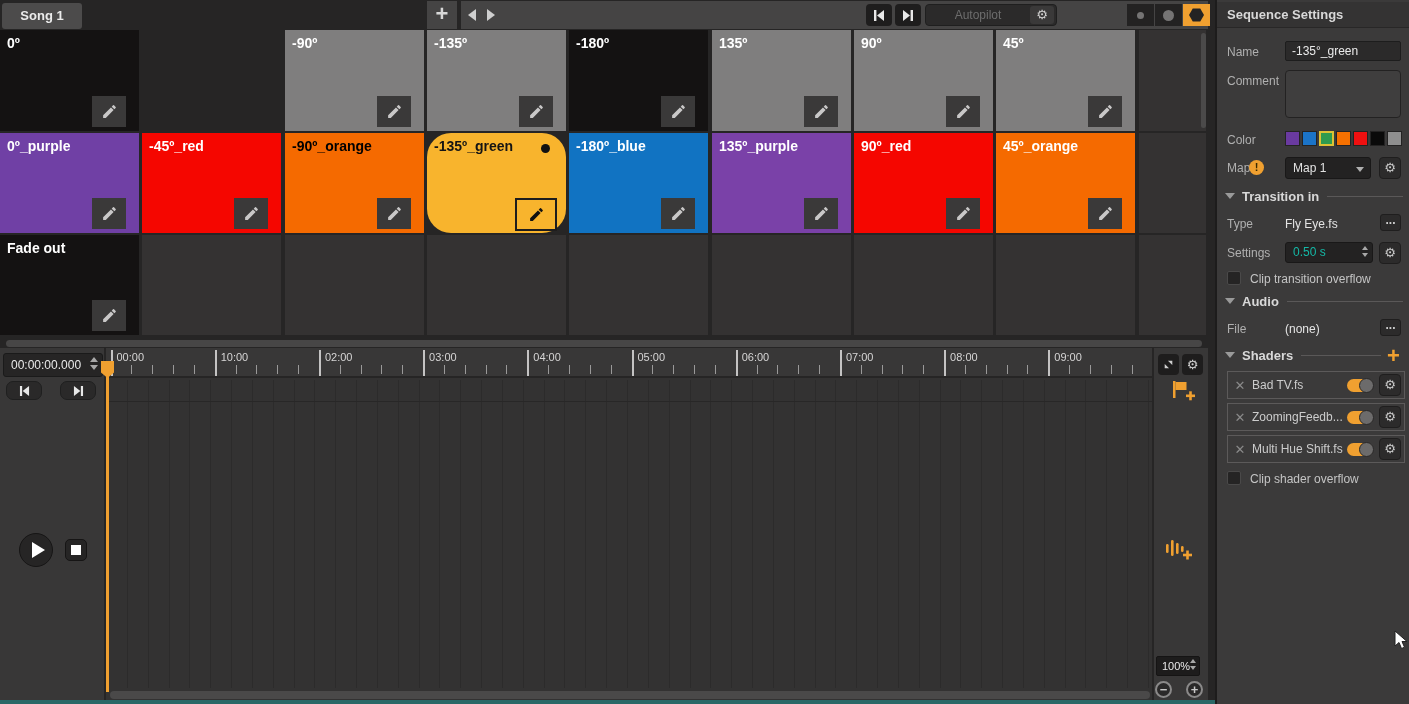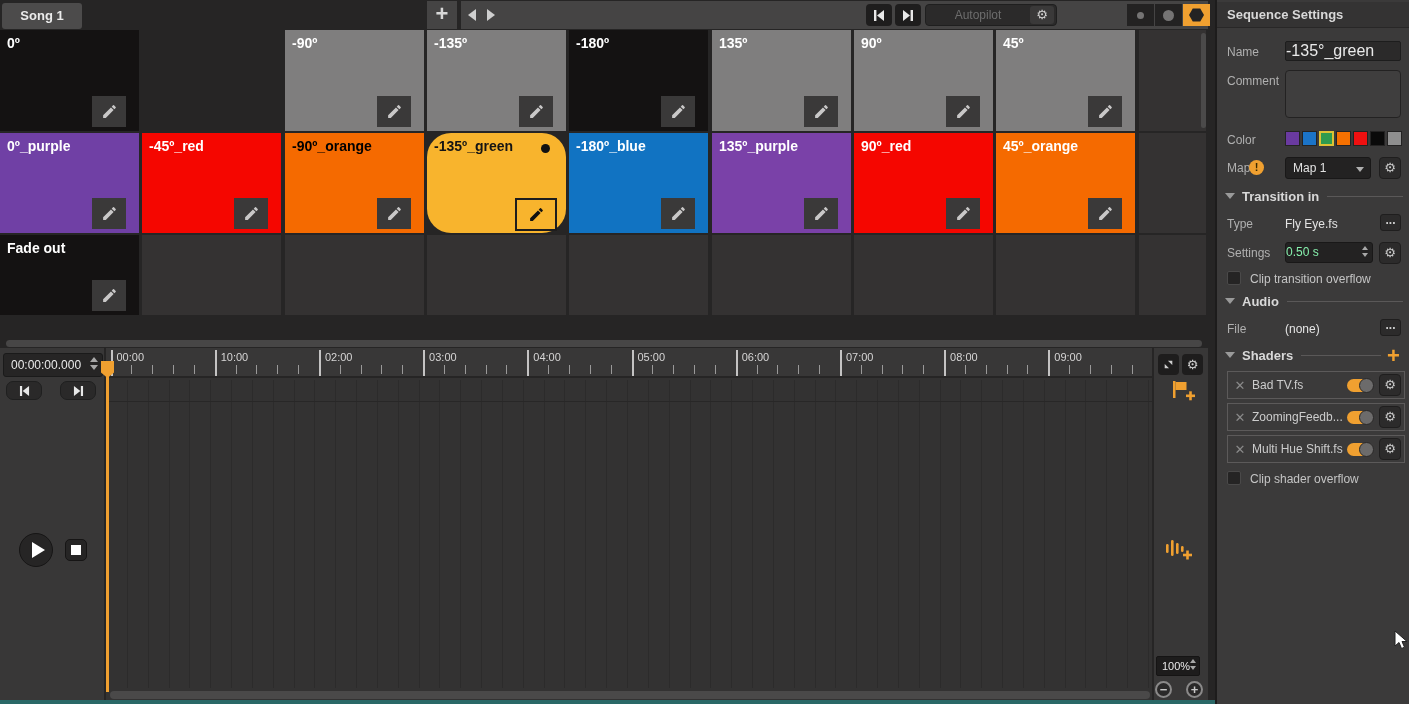--- a/index.html
+++ b/index.html
@@ -31,21 +31,21 @@
   .view-toggle { top:4px; width:27px; height:22px; background:#232222; display:flex; align-items:center; justify-content:center; }
   .dot { border-radius:50%; background:#757474; }
   .hexagon { width:15px; height:14px; background:#242323;
     clip-path:polygon(25% 4%, 75% 4%, 100% 50%, 75% 96%, 25% 96%, 0 50%); }
 
   
   .grid { left:0; top:30px; width:1208px; height:308px; background:#262525; }
   .cell { position:absolute; width:139px; }
   .row0 { top:0;   height:101px; }
   .row1 { top:103px; height:100px; }
-  .row2 { top:205px; height:80px; }
+  .row2 { top:205px; height:100px; }
   .cell.gray  { background:#7f7e7e; }
   .cell.dark  { background:#141212; }
   .cell.empty { background:#343232; }
   .cell-label { position:absolute; left:7px; top:5px; font-weight:bold; font-size:14px; color:#fff; }
   .pencil-btn { position:absolute; right:13px; bottom:4px; width:34px; height:31px; background:#3a3939;
     border:none; display:flex; align-items:center; justify-content:center; cursor:pointer; }
   .pencil-btn svg { width:17px; height:17px; fill:#c9c8c8; }
   .pencil-btn.active { width:42px; height:33px; right:9px; bottom:2px; background:#f8b42d; border:2px solid #1e1d1d; }
   .pencil-btn.active svg { fill:#111; }
   .active-dot { position:absolute; right:16px; top:11px; width:9px; height:9px; border-radius:50%; background:#111; }
@@ -94,21 +94,21 @@
     display:flex; align-items:center; justify-content:center; line-height:1; }
   .teal-strip { left:0; top:700px; width:1409px; height:4px; background:#2a6867; }
 
   
   .panel { left:1215px; top:0; width:194px; height:704px; background:#3b3a3a; border-left:2px solid #1d1c1c;
     font-size:12px; color:#b4b4b4; }
   .panel-header { left:0; top:2px; width:194px; height:26px; background:#343333; border-bottom:1px solid #282727;
     color:#d8d8d8; font-weight:bold; font-size:13px; line-height:26px; padding-left:10px; }
   .p-label { position:absolute; left:10px; color:#b0b0b0; }
   .p-input { position:absolute; left:68px; width:116px; height:20px; background:#2b2a2a; border:1px solid #1d1d1d;
-    border-radius:2px; color:#eaeaea; font-size:16px; line-height:18px; }
+    border-radius:2px; color:#eaeaea; font-size:12px; line-height:18px; padding-left:6px; }
   .p-textarea { position:absolute; left:68px; top:70px; width:116px; height:48px; background:#3f3e3e;
     border:1px solid #232222; border-radius:4px; }
   .swatch { position:absolute; top:131px; width:15px; height:15px; border:1px solid #242323; }
   .swatch.sel { border:2px solid #dcc235; }
   .info-icon { position:absolute; left:32px; top:160px; width:15px; height:15px; border-radius:50%;
     background:#f0a030; color:#3a2a00; font-weight:bold; font-size:11px; text-align:center; line-height:15px; }
   .p-select { position:absolute; left:68px; top:157px; width:86px; height:22px; background:#232222;
     border:1px solid #191818; border-radius:3px; color:#e2e2e2; line-height:20px; padding-left:7px; }
   .sel-caret { position:absolute; right:6px; top:9px; width:0; height:0;
     border-left:4px solid transparent; border-right:4px solid transparent; border-top:5px solid #b0b0b0; }
@@ -117,21 +117,21 @@
     font-family:"DejaVu Sans",sans-serif; }
   .section { position:absolute; left:8px; width:180px; height:16px; display:flex; align-items:center; }
   .sec-caret { width:0; height:0; border-left:5px solid transparent; border-right:5px solid transparent;
     border-top:6px solid #9a9a9a; margin-right:7px; }
   .sec-title { color:#d8d8d8; font-weight:bold; font-size:13px; white-space:nowrap; }
   .sec-rule { flex:1; height:1px; background:#5a5858; margin:0 2px 0 8px; }
   .p-value { position:absolute; left:68px; color:#e4e4e4; }
   .dots-btn { position:absolute; width:21px; height:17px; background:#2c2b2b; border:1px solid #1f1e1e;
     border-radius:3px; color:#d0d0d0; font-weight:bold; text-align:center; line-height:11px; font-size:12px; }
   .p-spin { position:absolute; left:68px; width:88px; height:21px; background:#232222; border:1px solid #191818;
-    border-radius:3px; color:#86efac; line-height:19px; }
+    border-radius:3px; color:#14b8a6; line-height:19px; padding-left:7px; }
   .checkbox { position:absolute; left:10px; width:14px; height:14px; background:#252424;
     border:1px solid #4a4949; border-radius:2px; }
   .cb-label { position:absolute; left:33px; color:#c4c4c4; }
   .shader-row { position:absolute; left:10px; width:178px; height:28px; border:1px solid #5c5a5a;
     display:flex; align-items:center; }
   .x-icon { width:24px; text-align:center; color:#8a8a8a; font-size:13px; }
   .shader-name { flex:1; color:#cccccc; font-size:12px; white-space:nowrap; overflow:hidden; }
   .toggle { width:26px; height:13px; background:#f0a030; border-radius:7px; position:relative; margin-right:6px; flex:none; }
   .toggle-knob { position:absolute; right:-1px; top:-1px; width:15px; height:15px; border-radius:50%;
     background:#6c6b6b; border:1px solid #2a2929; }

